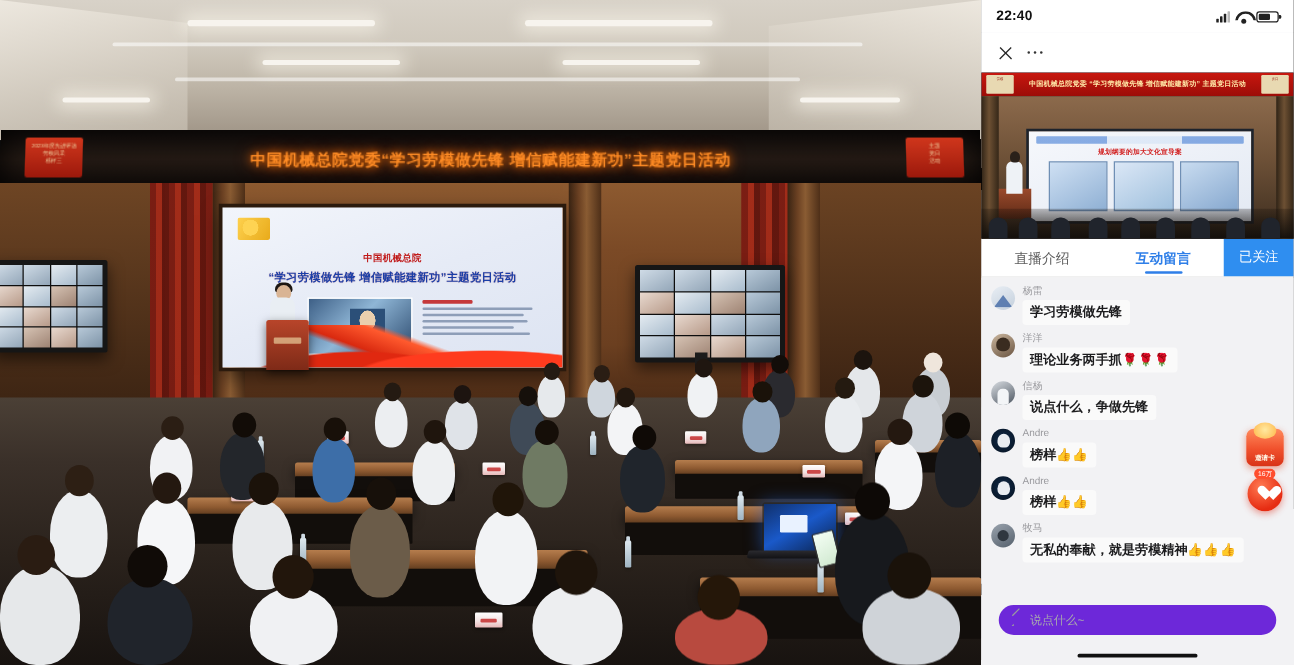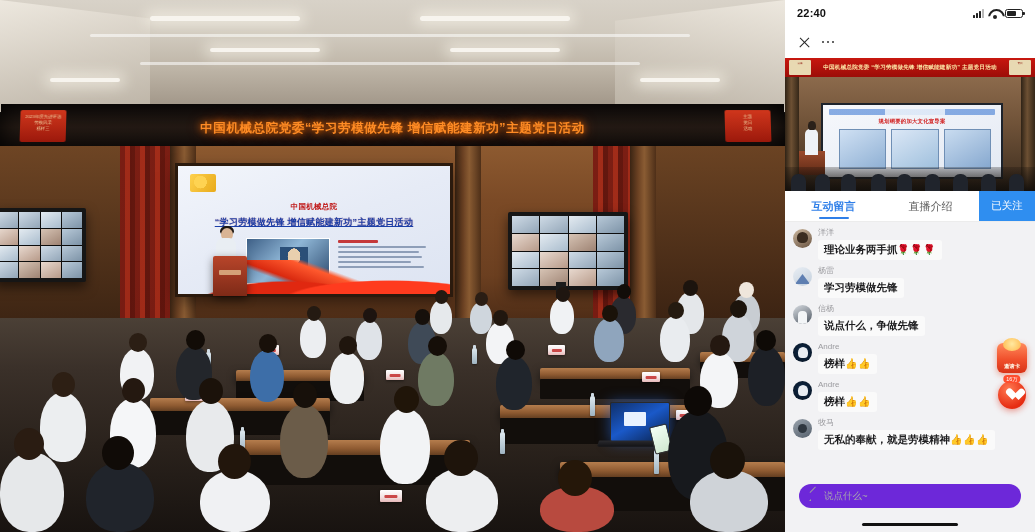--- a/index.html
+++ b/index.html
@@ -97,21 +97,20 @@
     border-radius:2px;opacity:.95;
   }
   .scr-t1{
     position:absolute;left:0;right:0;top:36px;text-align:center;
     color:#c01a1a;font-size:7.5px;font-weight:bold;letter-spacing:.3px;
   }
   .scr-t2{
     position:absolute;left:0;right:0;top:50px;text-align:center;
     color:#1b3fa8;font-size:9px;font-weight:bold;letter-spacing:.3px;
     text-shadow:0 0 1px rgba(192,26,26,.35);
-    text-decoration:underline;
   }
   .scr-photo{
     position:absolute;left:68px;top:72px;width:82px;height:44px;
     background:linear-gradient(135deg,#3d5f86,#8fb6d6 45%,#2c4a6e);
     border:1px solid #fff;
   }
   .scr-photo:after{
     content:"";position:absolute;left:40%;top:18%;width:34%;height:62%;
     background:radial-gradient(ellipse at 50% 35%,#e9cfae 0 32%,#2b4f78 33%);
   }
@@ -752,48 +751,48 @@
           <i style="left:112px;"></i>
           <i style="left:140px;"></i>
         <i style="left:168px;"></i>
           <i style="left:196px;"></i>
           <i style="left:224px;"></i>
       </div>
     </div>
   </div>
 
   <div class="tabs">
+    <div class="tab">直播介绍</div>
     <div class="tab active">互动留言</div>
-    <div class="tab">直播介绍</div>
     <div class="follow-btn">已关注</div>
   </div>
 
   <div class="chat">
+
+    <div class="msg">
+      <div class="avatar av-a"></div>
+      <div class="msg-body">
+        <div class="msg-name">杨雷</div>
+        <div class="msg-bubble">
+          <span>学习劳模做先锋</span><span class="emo"></span>
+        </div>
+      </div>
+    </div>
 
     <div class="msg">
       <div class="avatar av-b"></div>
       <div class="msg-body">
         <div class="msg-name">洋洋</div>
         <div class="msg-bubble">
           <span>理论业务两手抓</span><span class="emo">🌹🌹🌹</span>
         </div>
       </div>
     </div>
 
     <div class="msg">
-      <div class="avatar av-a"></div>
-      <div class="msg-body">
-        <div class="msg-name">杨雷</div>
-        <div class="msg-bubble">
-          <span>学习劳模做先锋</span><span class="emo"></span>
-        </div>
-      </div>
-    </div>
-
-    <div class="msg">
       <div class="avatar av-c"></div>
       <div class="msg-body">
         <div class="msg-name">信杨</div>
         <div class="msg-bubble">
           <span>说点什么，争做先锋</span><span class="emo"></span>
         </div>
       </div>
     </div>
 
     <div class="msg">

